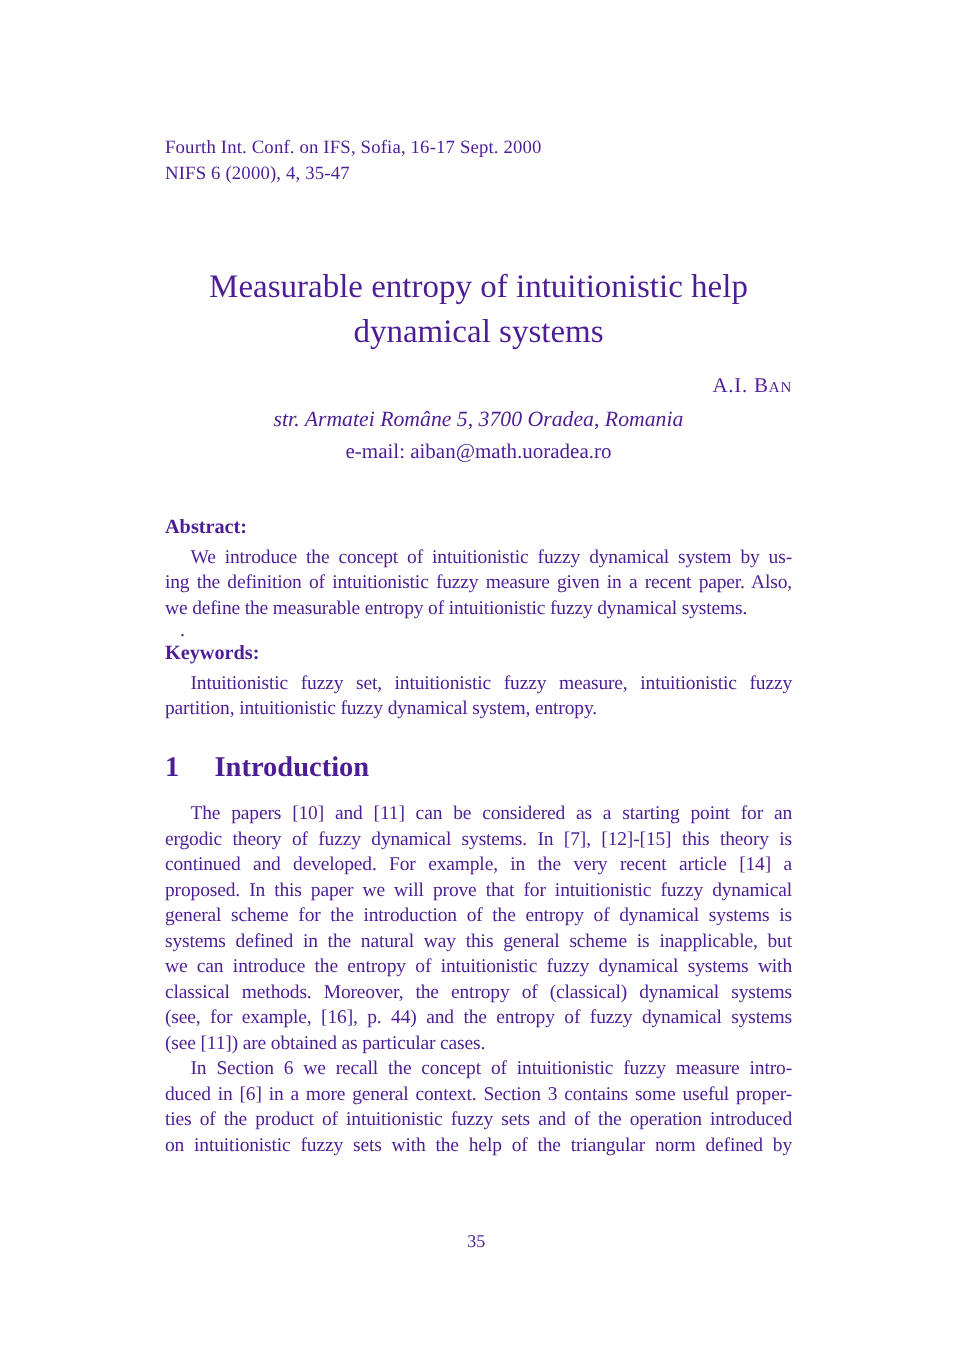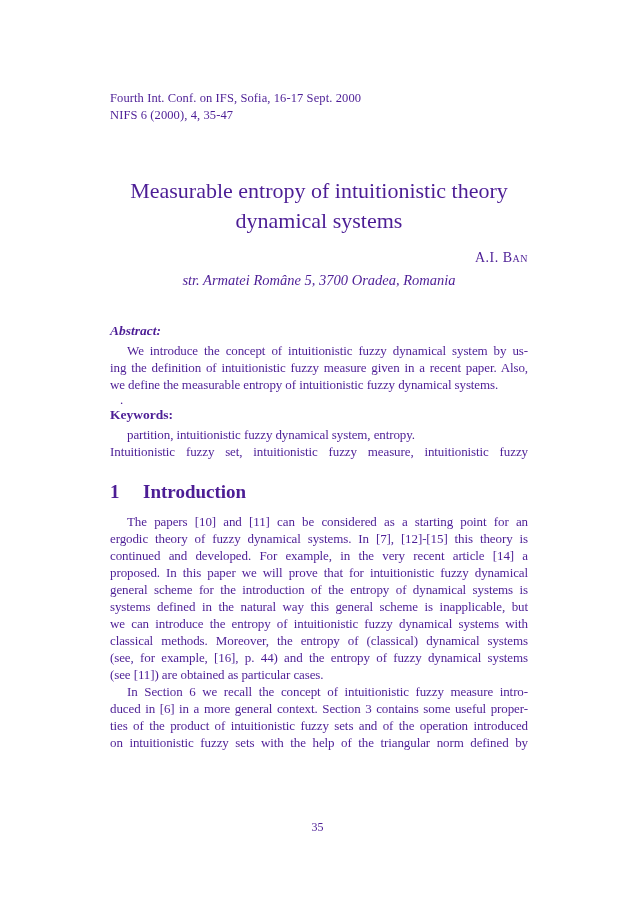--- a/index.html
+++ b/index.html
@@ -37,21 +37,21 @@
   }
   .affil {
     margin-top: 3px;
     font-size: 14.5px;
     line-height: 21px;
     font-style: italic;
     text-align: center;
   }
   .email { margin-top: 2px; font-size: 14px; line-height: 18px; text-align: center; }
   .block-label { font-size: 13.5px; line-height: 18px; font-weight: bold; }
-  .abstract-label { margin-top: 31px; font-style: italic; }
+  .abstract-label { margin-top: 31px; }
   .keywords-label { margin-top: 0; }
   .body-lines { font-size: 13px; line-height: 17px; letter-spacing: -0.1px; }
   .body-lines.gap-top { margin-top: 2px; }
   .line { text-align: justify; text-align-last: justify; }
   .line.last { text-align-last: left; }
   .indent-first .line:first-child { text-indent: 17px; }
   .stray { height: 13px; font-size: 13px; line-height: 13px; padding-left: 10px; }
   .section-heading {
     margin: 19px 0 8px 0;
     font-size: 19px;
@@ -73,44 +73,45 @@
 
 <div class="page">
   <div class="content">
 
     <div class="header">
       <div>Fourth Int. Conf. on IFS, Sofia, 16-17 Sept. 2000</div>
       <div>NIFS 6 (2000), 4, 35-47</div>
     </div>
 
     <h1 class="title">
-      <div>Measurable entropy of intuitionistic theory</div>
+      <div>Measurable entropy of intuitionistic help</div>
       <div>dynamical systems</div>
     </h1>
 
     <div class="author">A.I. Ban</div>
 
     <div class="affil">
       <div>str. Armatei Române 5, 3700 Oradea, Romania</div>
     </div>
 
+    <div class="email">e-mail: aiban@math.uoradea.ro</div>
 
     <div class="block-label abstract-label">Abstract:</div>
     <div class="body-lines gap-top indent-first">
         <div class="line">We introduce the concept of intuitionistic fuzzy dynamical system by us-</div>
         <div class="line">ing the definition of intuitionistic fuzzy measure given in a recent paper. Also,</div>
         <div class="line last">we define the measurable entropy of intuitionistic fuzzy dynamical systems.</div>
       </div>
 
     <div class="stray">.</div>
 
     <div class="block-label keywords-label">Keywords:</div>
     <div class="body-lines gap-top indent-first">
+        <div class="line">Intuitionistic fuzzy set, intuitionistic fuzzy measure, intuitionistic fuzzy</div>
         <div class="line last">partition, intuitionistic fuzzy dynamical system, entropy.</div>
-        <div class="line">Intuitionistic fuzzy set, intuitionistic fuzzy measure, intuitionistic fuzzy</div>
       </div>
 
     <h2 class="section-heading"><span class="secnum">1</span><span>Introduction</span></h2>
 
     <div class="body-lines indent-first">
         <div class="line">The papers [10] and [11] can be considered as a starting point for an</div>
         <div class="line">ergodic theory of fuzzy dynamical systems. In [7], [12]-[15] this theory is</div>
         <div class="line">continued and developed. For example, in the very recent article [14] a</div>
         <div class="line">proposed. In this paper we will prove that for intuitionistic fuzzy dynamical</div>
         <div class="line">general scheme for the introduction of the entropy of dynamical systems is</div>

